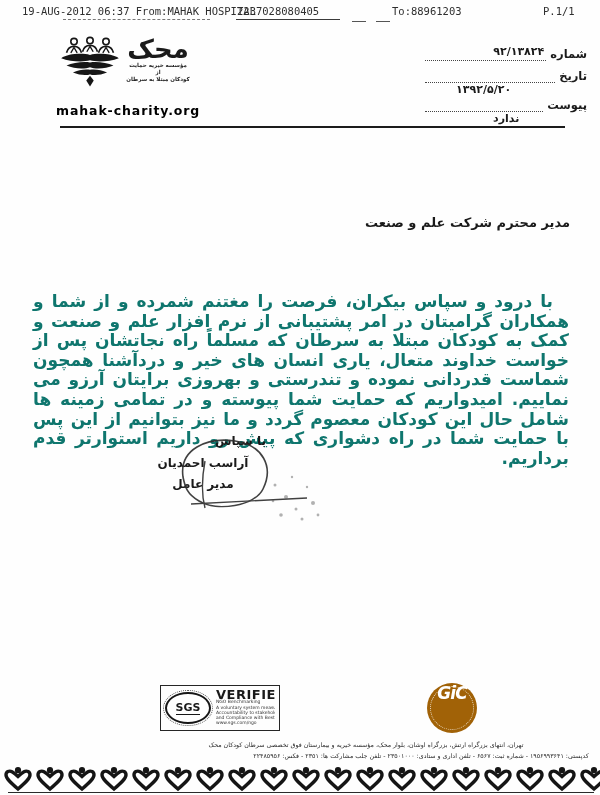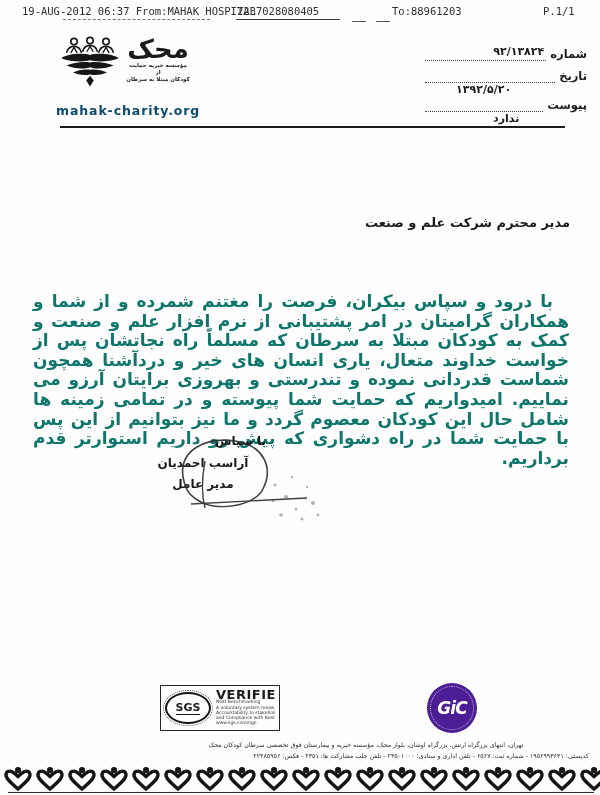--- a/index.html
+++ b/index.html
@@ -23,21 +23,21 @@
   .fax-underline-d{position:absolute;left:376px;top:21px;width:14px;border-top:1.5px solid #555;}
 
   
   .logo-block{position:absolute;left:56px;top:36px;width:134px;}
   .logo-top{display:flex;direction:rtl;align-items:flex-start;gap:4px;}
   .logo-wordmark-col{width:64px;text-align:center;}
   .logo-wordmark{font-size:26px;font-weight:bold;line-height:26px;}
   .logo-tagline{font-size:5.5px;font-weight:bold;line-height:7px;direction:rtl;color:#222;}
   .logo-tree{flex:0 0 auto;}
   .logo-site{margin-top:7px;font-size:12.5px;font-weight:bold;letter-spacing:0.9px;
-    text-align:center;white-space:nowrap;color:#0c4a6e;}
+    text-align:center;white-space:nowrap;color:#000000;}
 
   
   .ref-fields{position:absolute;left:425px;top:46px;width:162px;direction:rtl;}
   .field-row{display:flex;direction:rtl;align-items:flex-end;height:15px;margin-bottom:7px;position:relative;}
   .field-label{font-weight:bold;font-size:11.5px;margin-left:4px;white-space:nowrap;}
   .field-dots{flex:1;border-bottom:1.5px dotted #444;height:11px;position:relative;}
   .field-value{font-weight:bold;font-size:11px;white-space:nowrap;}
   .value-on-line{position:absolute;top:-4px;right:2px;}
   .value-below-1{position:absolute;top:12px;right:44px;}
   .value-below-2{position:absolute;top:12px;right:24px;}
@@ -71,21 +71,21 @@
   .sgs-micro{font-size:4.5px;line-height:5.2px;color:#333;white-space:nowrap;}
 
   .ecosoc-box{position:absolute;left:297px;top:686px;width:97px;height:43px;
     border:1.5px solid #262626;box-shadow:0 3.5px 0 -1.5px #262626;
     box-sizing:border-box;text-align:center;padding-top:3px;}
   .ecosoc-title{font-size:9px;font-weight:bold;text-decoration:underline;
     font-family:"DejaVu Sans Mono","Liberation Mono",monospace;}
   .ecosoc-line{font-size:6.3px;font-weight:bold;direction:rtl;line-height:8.5px;color:#1c1c1c;}
 
   .gic-logo{position:absolute;left:427px;top:683px;width:50px;height:50px;border-radius:50%;
-    background:#4c1d95;display:flex;align-items:center;justify-content:center;position:absolute;}
+    background:#a16207;display:flex;align-items:flex-start;justify-content:center;position:absolute;}
   .gic-ring{position:absolute;inset:3px;border:1px dotted rgba(255,255,255,0.75);border-radius:50%;}
   .gic-text{color:#fff;font-weight:bold;font-style:italic;font-size:17px;letter-spacing:-1px;}
 
   
   .footer-address{position:absolute;left:140px;right:8px;top:740px;direction:rtl;
     text-align:center;color:#2b2b2b;}
   .addr-line1{font-size:6.3px;line-height:10px;white-space:nowrap;}
   .addr-line2{font-size:6.3px;line-height:11px;white-space:nowrap;padding-left:110px;}
 
   

